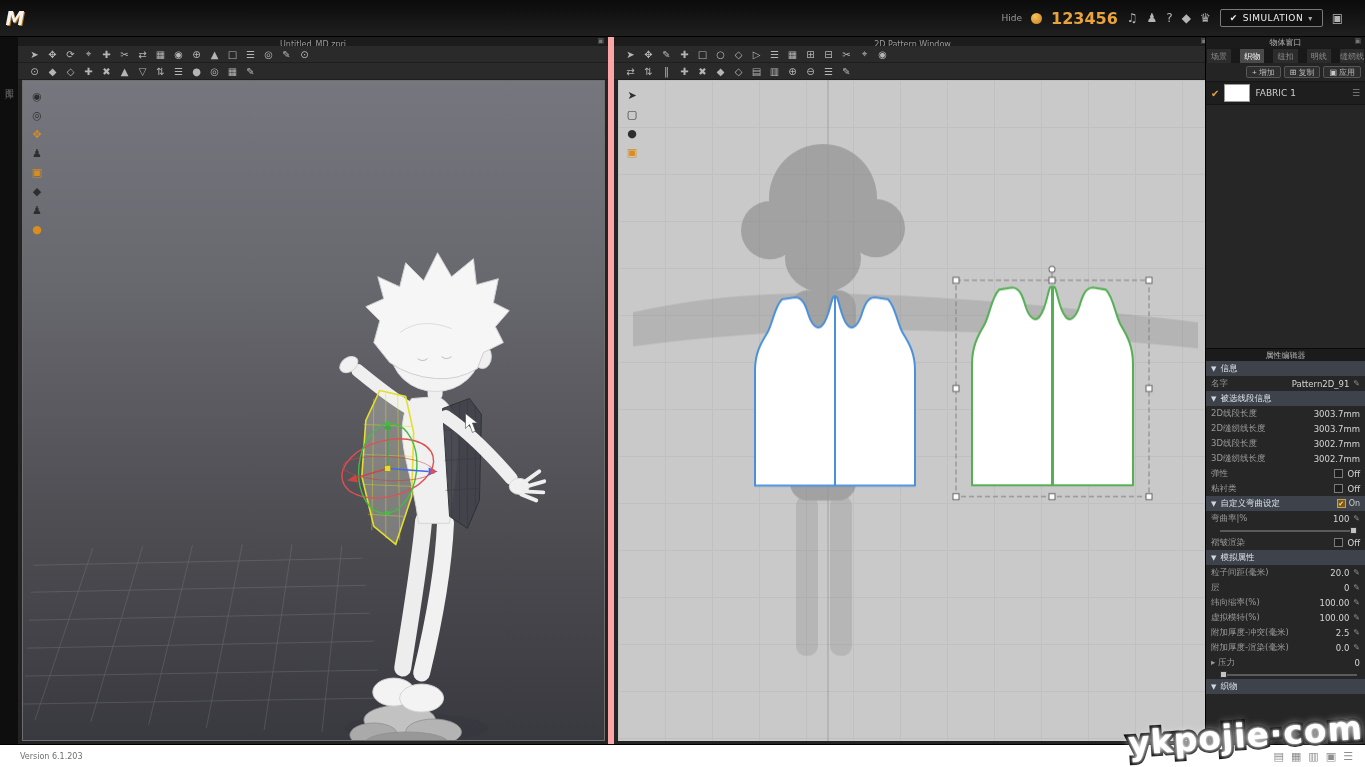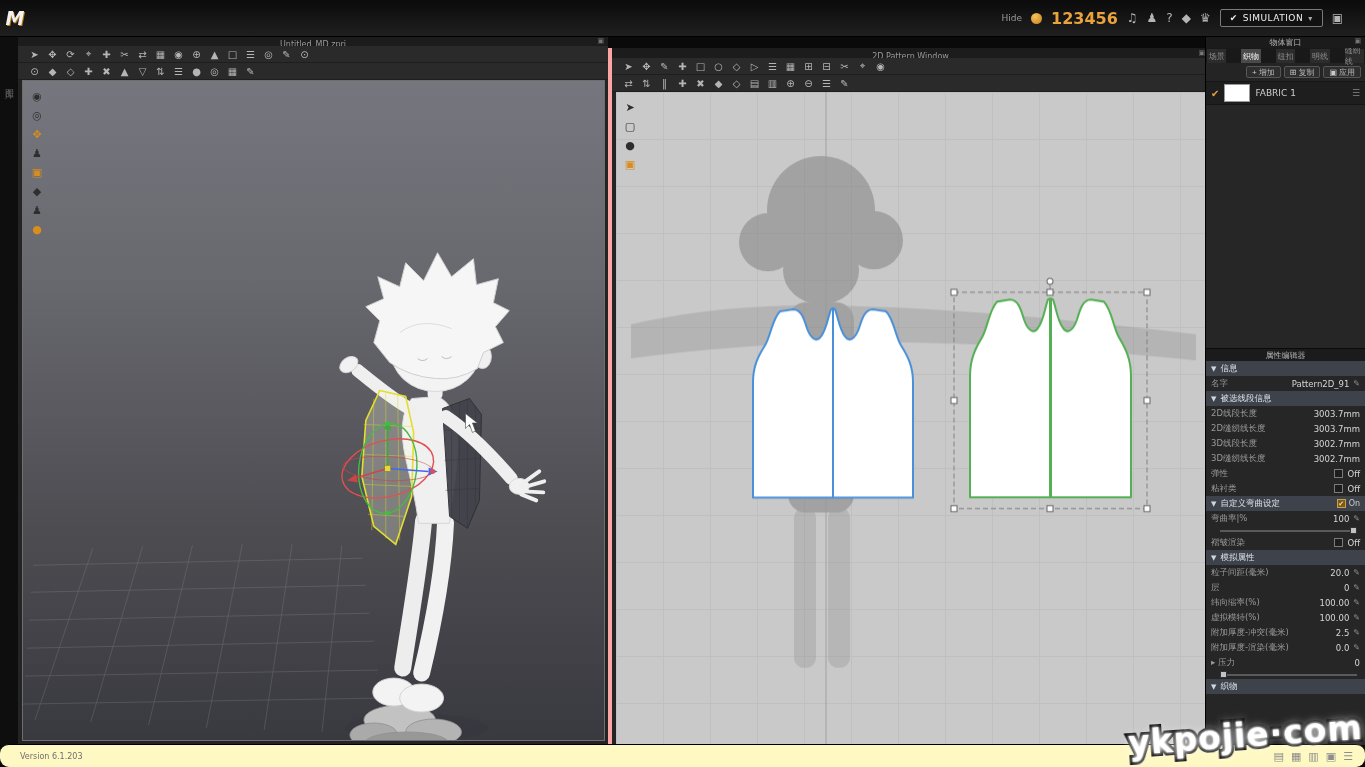--- a/index.html
+++ b/index.html
@@ -18,21 +18,21 @@
   .coins{font-size:16px;font-weight:bold;color:#e8a33d;}
   .mr-icon{font-size:12px;color:#b5b5b5;}
   .sim-btn{display:flex;align-items:center;gap:5px;border:1px solid #7a7a7a;border-radius:2px;
            padding:3px 9px;font-size:9px;color:#f0f0f0;letter-spacing:.5px;background:#111;}
   .sim-caret{font-size:8px;color:#aaa;}
   
   .main{position:absolute;top:36px;left:0;right:0;bottom:22px;}
   .leftstrip{position:absolute;left:0;top:0;width:18px;height:100%;background:#0e0e0e;border-right:1px solid #000;}
   .vlabel{writing-mode:vertical-rl;font-size:9px;color:#5f5f5f;display:block;margin:46px auto 0;text-align:center;}
   .pane3d{position:absolute;left:18px;top:0;width:590px;height:100%;background:#242424;}
-  .pane2d{position:absolute;left:608px;top:12px;width:597px;height:100%;background:#242424;border-left:4px solid #fca5a5;}
+  .pane2d{position:absolute;left:608px;top:0;width:597px;height:100%;background:#242424;border-left:6px solid #fca5a5;}
   .pane-header{position:absolute;top:0;left:0;right:0;height:16px;display:flex;align-items:center;
                justify-content:center;font-size:8px;color:#9a9a9a;background:#1c1c1c;}
   .ph-icon{position:absolute;right:4px;top:1px;font-size:7px;color:#777;}
   .toolbar{position:absolute;left:0;right:0;height:16px;background:#2a2a2a;display:flex;align-items:center;
            padding-left:8px;gap:1px;border-bottom:1px solid #1e1e1e;}
   .tb1{top:10px;}.tb2{top:27px;}
   .ticon{min-width:17px;height:14px;display:inline-flex;align-items:center;justify-content:center;
          font-size:10px;color:#b5b5b5;cursor:default;}
   .ticon.accent{color:#e8a33d;}
   .viewport3d{position:absolute;left:4px;right:3px;top:44px;bottom:4px;border:1px solid #6e6e6e;
@@ -42,21 +42,21 @@
                                linear-gradient(90deg,#c0c0c0 1px,transparent 1px);
               background-size:47px 47px;overflow:hidden;}
   svg.scene{position:absolute;left:0;top:0;width:100%;height:100%;}
   .vtools{position:absolute;left:5px;top:7px;display:flex;flex-direction:column;gap:2px;z-index:5;}
   .vtools .ticon{color:#2e2e2e;font-size:11px;width:18px;height:17px;}
   .vtools .ticon.accent{color:#d98d1d;}
   
   .rightpanel{position:absolute;left:1205px;top:36px;right:0;bottom:22px;background:#262626;border-left:1px solid #000;}
   .panel-title{position:relative;height:12px;display:flex;align-items:center;justify-content:center;
                font-size:8px;color:#b5b5b5;background:#1b1b1b;}
-  .tabs{display:flex;height:14px;background:#191919;gap:15px;padding:1px 1px 0;font-family:Liberation Serif, serif;}
+  .tabs{display:flex;height:14px;background:#191919;gap:9px;padding:1px 1px 0;font-family:Liberation Serif, serif;}
   .tab{flex:1;display:flex;align-items:center;justify-content:center;font-size:8px;color:#8d8d8d;background:#2c2c2c;}
   .tab.active{background:#4a4a4a;color:#fff;}
   .obj-buttons{display:flex;justify-content:flex-end;gap:3px;padding:3px 4px;height:18px;
                box-sizing:border-box;background:#242424;}
   .obj-btn{display:flex;align-items:center;gap:2px;font-size:8px;color:#b5b5b5;border:1px solid #565656;
            background:#2e2e2e;border-radius:2px;padding:1px 5px;cursor:default;}
   .ob-icon{font-size:8px;color:#c9c9c9;}
   .fabric-row{display:flex;align-items:center;gap:5px;height:22px;padding:0 5px;background:#1e1e1e;
               border-top:1px solid #151515;border-bottom:1px solid #151515;}
   .fab-check{color:#e8a33d;font-size:10px;}
@@ -73,22 +73,22 @@
   .cb.on{background:#7a5a1f;border-color:#caa14a;color:#ffd87a;}
   .prop-row{height:15px;display:flex;align-items:center;padding:0 5px;gap:4px;font-size:8.5px;}
   .plabel{flex:1;color:#9a9a9a;white-space:nowrap;overflow:hidden;text-overflow:ellipsis;}
   .pvalue{color:#d5d5d5;white-space:nowrap;}
   .pencil{color:#8a8a8a;font-size:8px;}
   .slider-row{height:9px;padding:0 8px 0 14px;display:flex;align-items:center;}
   .slider-track{position:relative;flex:1;height:2px;background:#5a5a5a;}
   .slider-handle{position:absolute;top:-3px;width:7px;height:7px;background:#c3c3c3;border:1px solid #333;box-sizing:border-box;}
   .slider-handle.left{left:0;}.slider-handle.right{right:0;}
   
-  .bottombar{position:absolute;left:0;right:0;bottom:0;height:22px;background:#fef9c3;border-top:1px solid #000;
-             display:flex;align-items:center;z-index:20;border-radius:9px;}
+  .bottombar{position:absolute;left:0;right:0;bottom:0;height:22px;background:#ffffff;border-top:1px solid #000;
+             display:flex;align-items:center;z-index:20;}
   .version{margin-left:20px;font-size:8px;color:#6e6e6e;}
   .bottom-icons{margin-left:auto;display:flex;gap:7px;padding-right:12px;}
   .bicon{font-size:11px;color:#8d8d8d;}
   .watermark{position:absolute;right:2px;bottom:12px;font-size:33px;font-weight:bold;color:#fff;
              transform:rotate(-4deg);-webkit-text-stroke:6px #000;paint-order:stroke fill;
              text-shadow:0 0 10px #fff,0 0 3px #fff;letter-spacing:1px;z-index:50;}
 </style>
 </head>
 <body>
 

